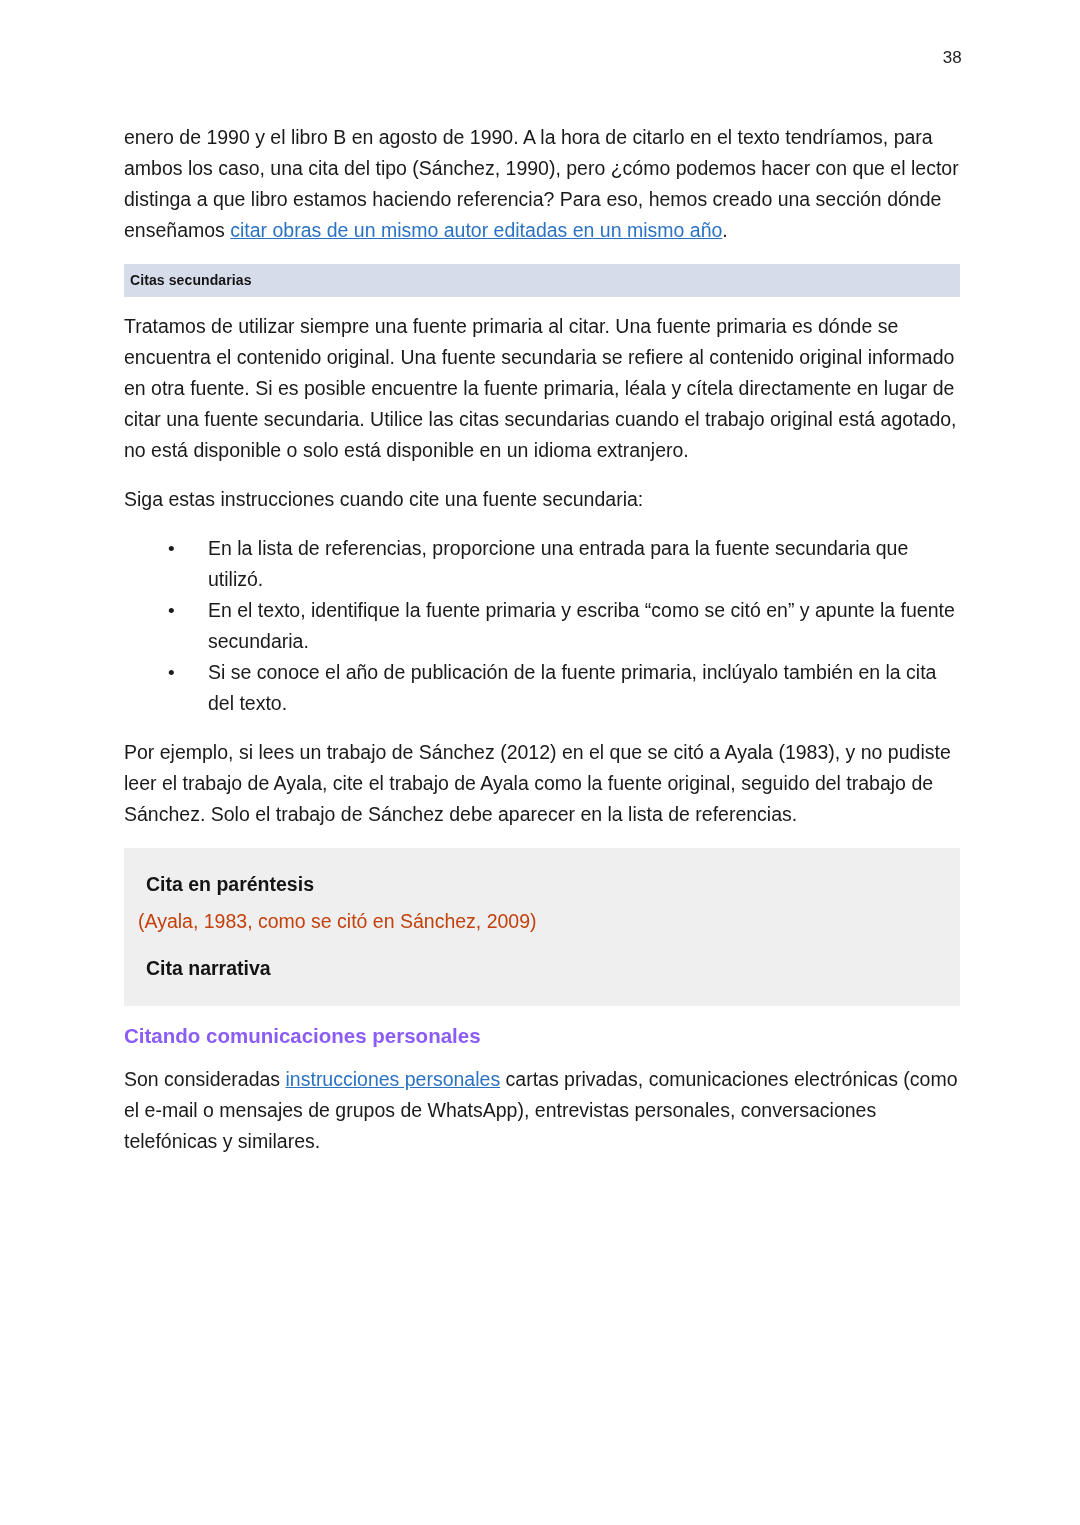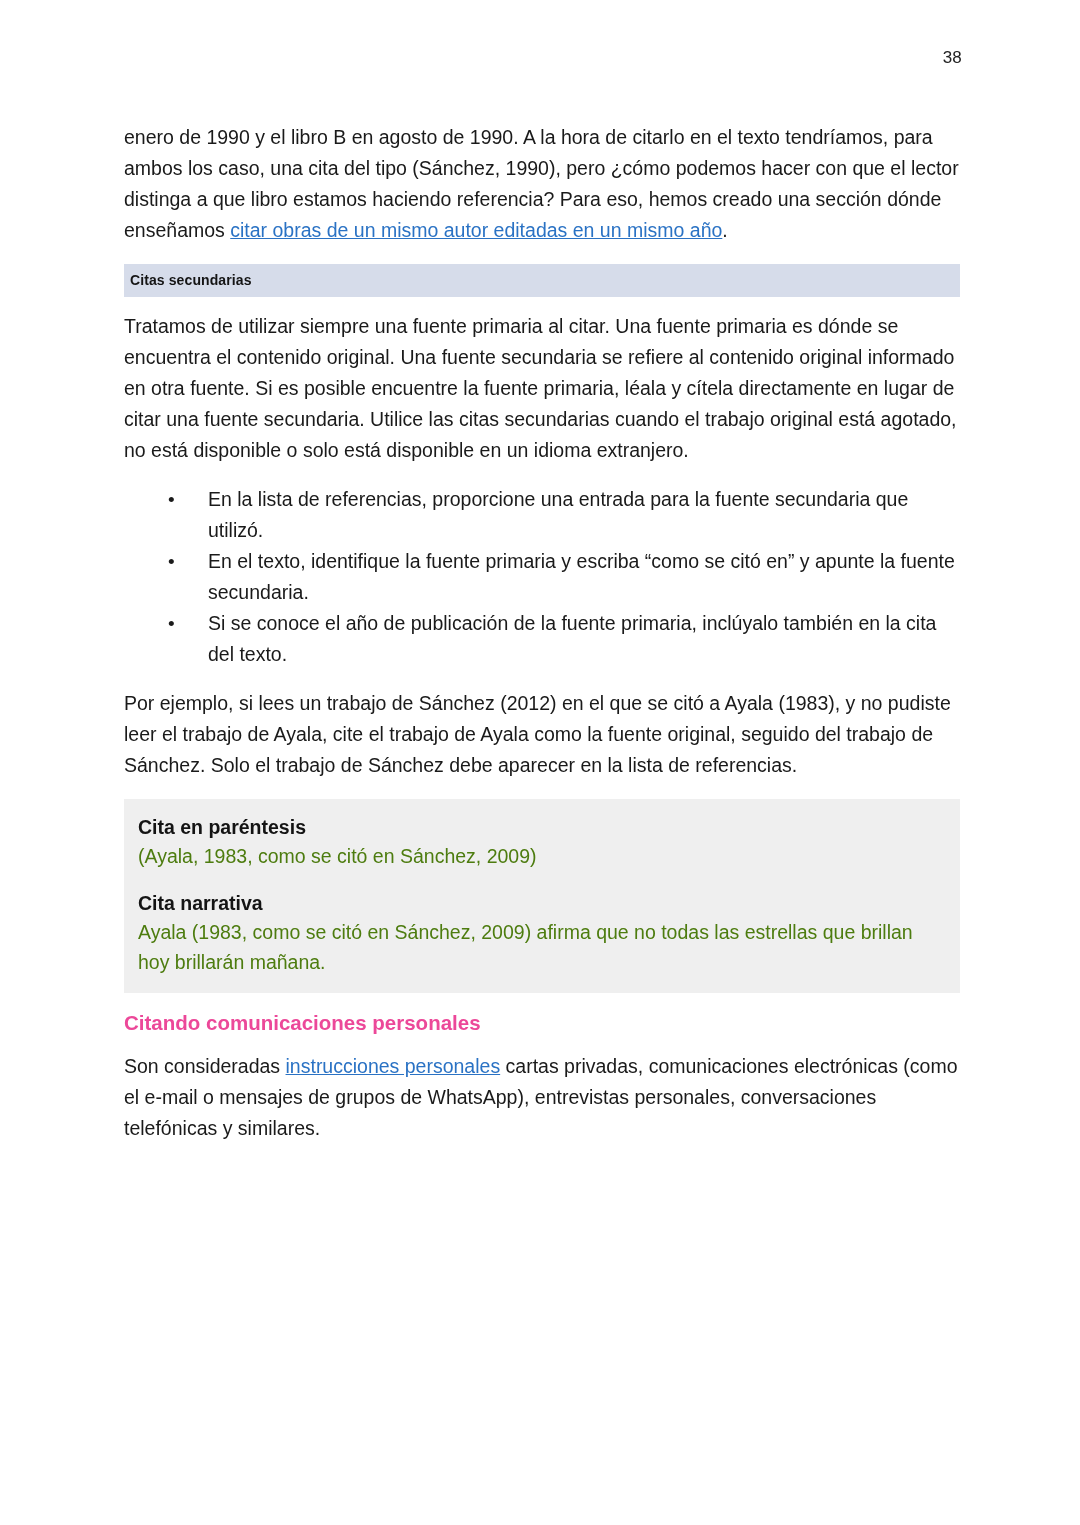--- a/index.html
+++ b/index.html
@@ -82,69 +82,69 @@
   .example-box {
     background: #efefef;
     padding: 14px 14px 16px 14px;
     margin: 4px 0 14px 0;
   }
   .example-box .ex-title {
     font-size: 19.5px;
     font-weight: bold;
     line-height: 28px;
     color: #141414;
-    margin: 0;
+    margin: 8px;
   }
   .example-box .ex-body {
     font-size: 19.5px;
     line-height: 30px;
     margin: 0 0 18px 0;
-    color: #4d7c0f;
+    color: #c2410c;
   }
   .example-box .ex-body.last {
     margin-bottom: 0;
   }
   h3.sub-heading {
     font-size: 20.5px;
     font-weight: bold;
     margin: 18px 0 16px 0;
-    color: #ec4899;
+    color: #8b5cf6;
   }
 </style>
 </head>
 <body>
 
 <div class="page">
 
   <div class="page-number">38</div>
 
   <div class="content">
 
     <p class="body-text"><span>enero de 1990 y el libro B en agosto de 1990. A la hora de citarlo en el texto tendríamos, para ambos los caso, una cita del tipo (Sánchez, 1990), pero ¿cómo podemos hacer con que el lector distinga a que libro estamos haciendo referencia? Para eso, hemos creado una sección dónde enseñamos </span><a class="doc-link" href="#">citar obras de un mismo autor editadas en un mismo año</a><span>.</span></p>
 
     <div class="heading-band">
       <span class="heading-text">Citas secundarias</span>
     </div>
 
     <p class="body-text">Tratamos de utilizar siempre una fuente primaria al citar. Una fuente primaria es dónde se encuentra el contenido original. Una fuente secundaria se refiere al contenido original informado en otra fuente. Si es posible encuentre la fuente primaria, léala y cítela directamente en lugar de citar una fuente secundaria. Utilice las citas secundarias cuando el trabajo original está agotado, no está disponible o solo está disponible en un idioma extranjero.</p>
 
+    <p class="body-text">Siga estas instrucciones cuando cite una fuente secundaria:</p>
 
     <ul class="bullets">
       <li><span class="dot">•</span><span>En la lista de referencias, proporcione una entrada para la fuente secundaria que utilizó.</span></li>
       <li><span class="dot">•</span><span>En el texto, identifique la fuente primaria y escriba “como se citó en” y apunte la fuente secundaria.</span></li>
       <li><span class="dot">•</span><span>Si se conoce el año de publicación de la fuente primaria, inclúyalo también en la cita del texto.</span></li>
     </ul>
 
     <p class="body-text">Por ejemplo, si lees un trabajo de Sánchez (2012) en el que se citó a Ayala (1983), y no pudiste leer el trabajo de Ayala, cite el trabajo de Ayala como la fuente original, seguido del trabajo de Sánchez. Solo el trabajo de Sánchez debe aparecer en la lista de referencias.</p>
 
     <div class="example-box">
       <p class="ex-title">Cita en paréntesis</p>
       <p class="ex-body">(Ayala, 1983, como se citó en Sánchez, 2009)</p>
       <p class="ex-title">Cita narrativa</p>
-      <p class="ex-body last">Ayala (1983, como se citó en Sánchez, 2009) afirma que no todas las estrellas que brillan hoy brillarán mañana.</p>
     </div>
 
     <h3 class="sub-heading">Citando comunicaciones personales</h3>
 
     <p class="body-text"><span>Son consideradas </span><a class="doc-link" href="#">instrucciones personales</a><span> cartas privadas, comunicaciones electrónicas (como el e-mail o mensajes de grupos de WhatsApp), entrevistas personales, conversaciones telefónicas y similares.</span></p>
 
   </div>
 </div>
 
 </body></html>

